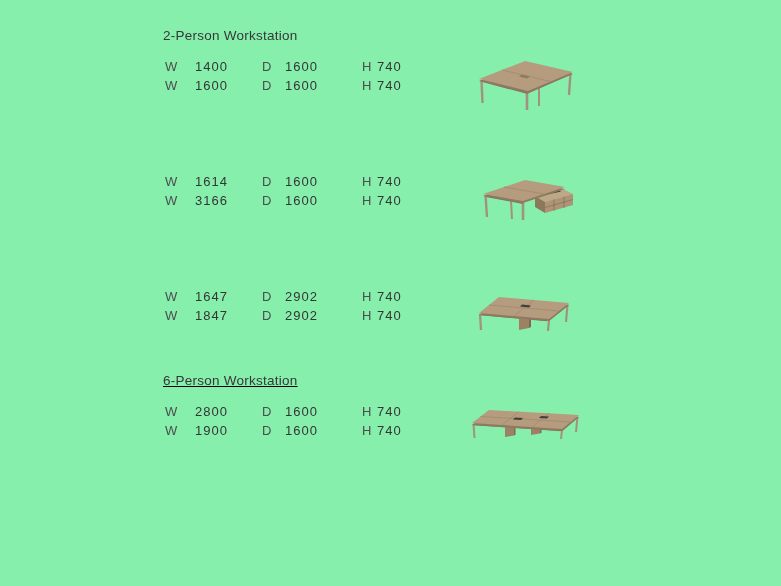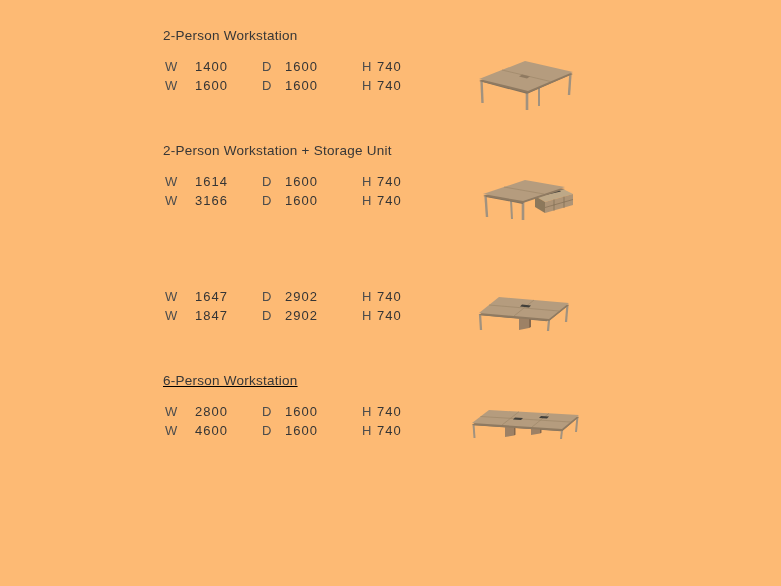--- a/index.html
+++ b/index.html
@@ -1,19 +1,19 @@
 <!DOCTYPE html>
 <html><head>
 <meta charset="utf-8">
 <style>
   * { margin:0; padding:0; box-sizing:border-box; }
   html,body { width:781px; height:586px; background:#ffffff; overflow:hidden; }
   body { font-family:"Liberation Sans", sans-serif; position:relative; }
 
-  .sheet { position:absolute; inset:0; background:#fdba74; }
+  .sheet { position:absolute; inset:0; background:#86efac; }
 
   .spec { position:absolute; left:163px; width:460px; height:115px; }
   .s1 { top:28px; } .s2 { top:143px; } .s3 { top:258px; } .s4 { top:373px;text-decoration:underline; }
 
   .title { font-size:13.5px; font-weight:400; color:#373737; letter-spacing:0.25px; line-height:16px; }
 
   .rows { position:absolute; top:31px; left:0; width:260px; }
   .row  { position:relative; height:19px; }
   .lab, .val { position:absolute; top:0; font-size:13px; line-height:16px; white-space:nowrap; }
   .lab { color:#4d4d4d; letter-spacing:0.3px; }
@@ -78,21 +78,20 @@
         <polygon class="dark" points="27,24 40,27.5 40,30.5 27,27"></polygon>
         <polygon class="edge" points="52,5 100,16 55,35 6,23"></polygon>
         <polygon class="top" points="52,3 100,14 55,33 6,21"></polygon>
         <line x1="29" y1="12" x2="77.5" y2="23.5" class="seam"></line>
         <polygon class="edge" points="49,16.5 57,18.5 54,20.5 46,18.5"></polygon>
       </svg>
     </figure>
   </section>
 
   <section class="spec s2">
-    <h2 class="title">2-Person Workstation + Storage Unit</h2>
     <div class="rows">
       <div class="row">
         <span class="lab c1">W</span>
         <span class="val c2">1614</span>
         <span class="lab c3">D</span>
         <span class="val c4">1600</span>
         <span class="lab c5">H</span>
         <span class="val c6">740</span>
       </div>
       <div class="row">
@@ -169,21 +168,21 @@
       <div class="row">
         <span class="lab c1">W</span>
         <span class="val c2">2800</span>
         <span class="lab c3">D</span>
         <span class="val c4">1600</span>
         <span class="lab c5">H</span>
         <span class="val c6">740</span>
       </div>
       <div class="row">
         <span class="lab c1">W</span>
-        <span class="val c2">4600</span>
+        <span class="val c2">1900</span>
         <span class="lab c3">D</span>
         <span class="val c4">1600</span>
         <span class="lab c5">H</span>
         <span class="val c6">740</span>
       </div>
     </div>
     <figure class="product f4">
       <svg viewBox="0 0 114 36">
         <line x1="21" y1="6.5" x2="21.5" y2="19" class="leg" stroke-width="1.6"></line>
         <line x1="4.5" y1="19" x2="5.5" y2="33" class="leg" stroke-width="2"></line>

